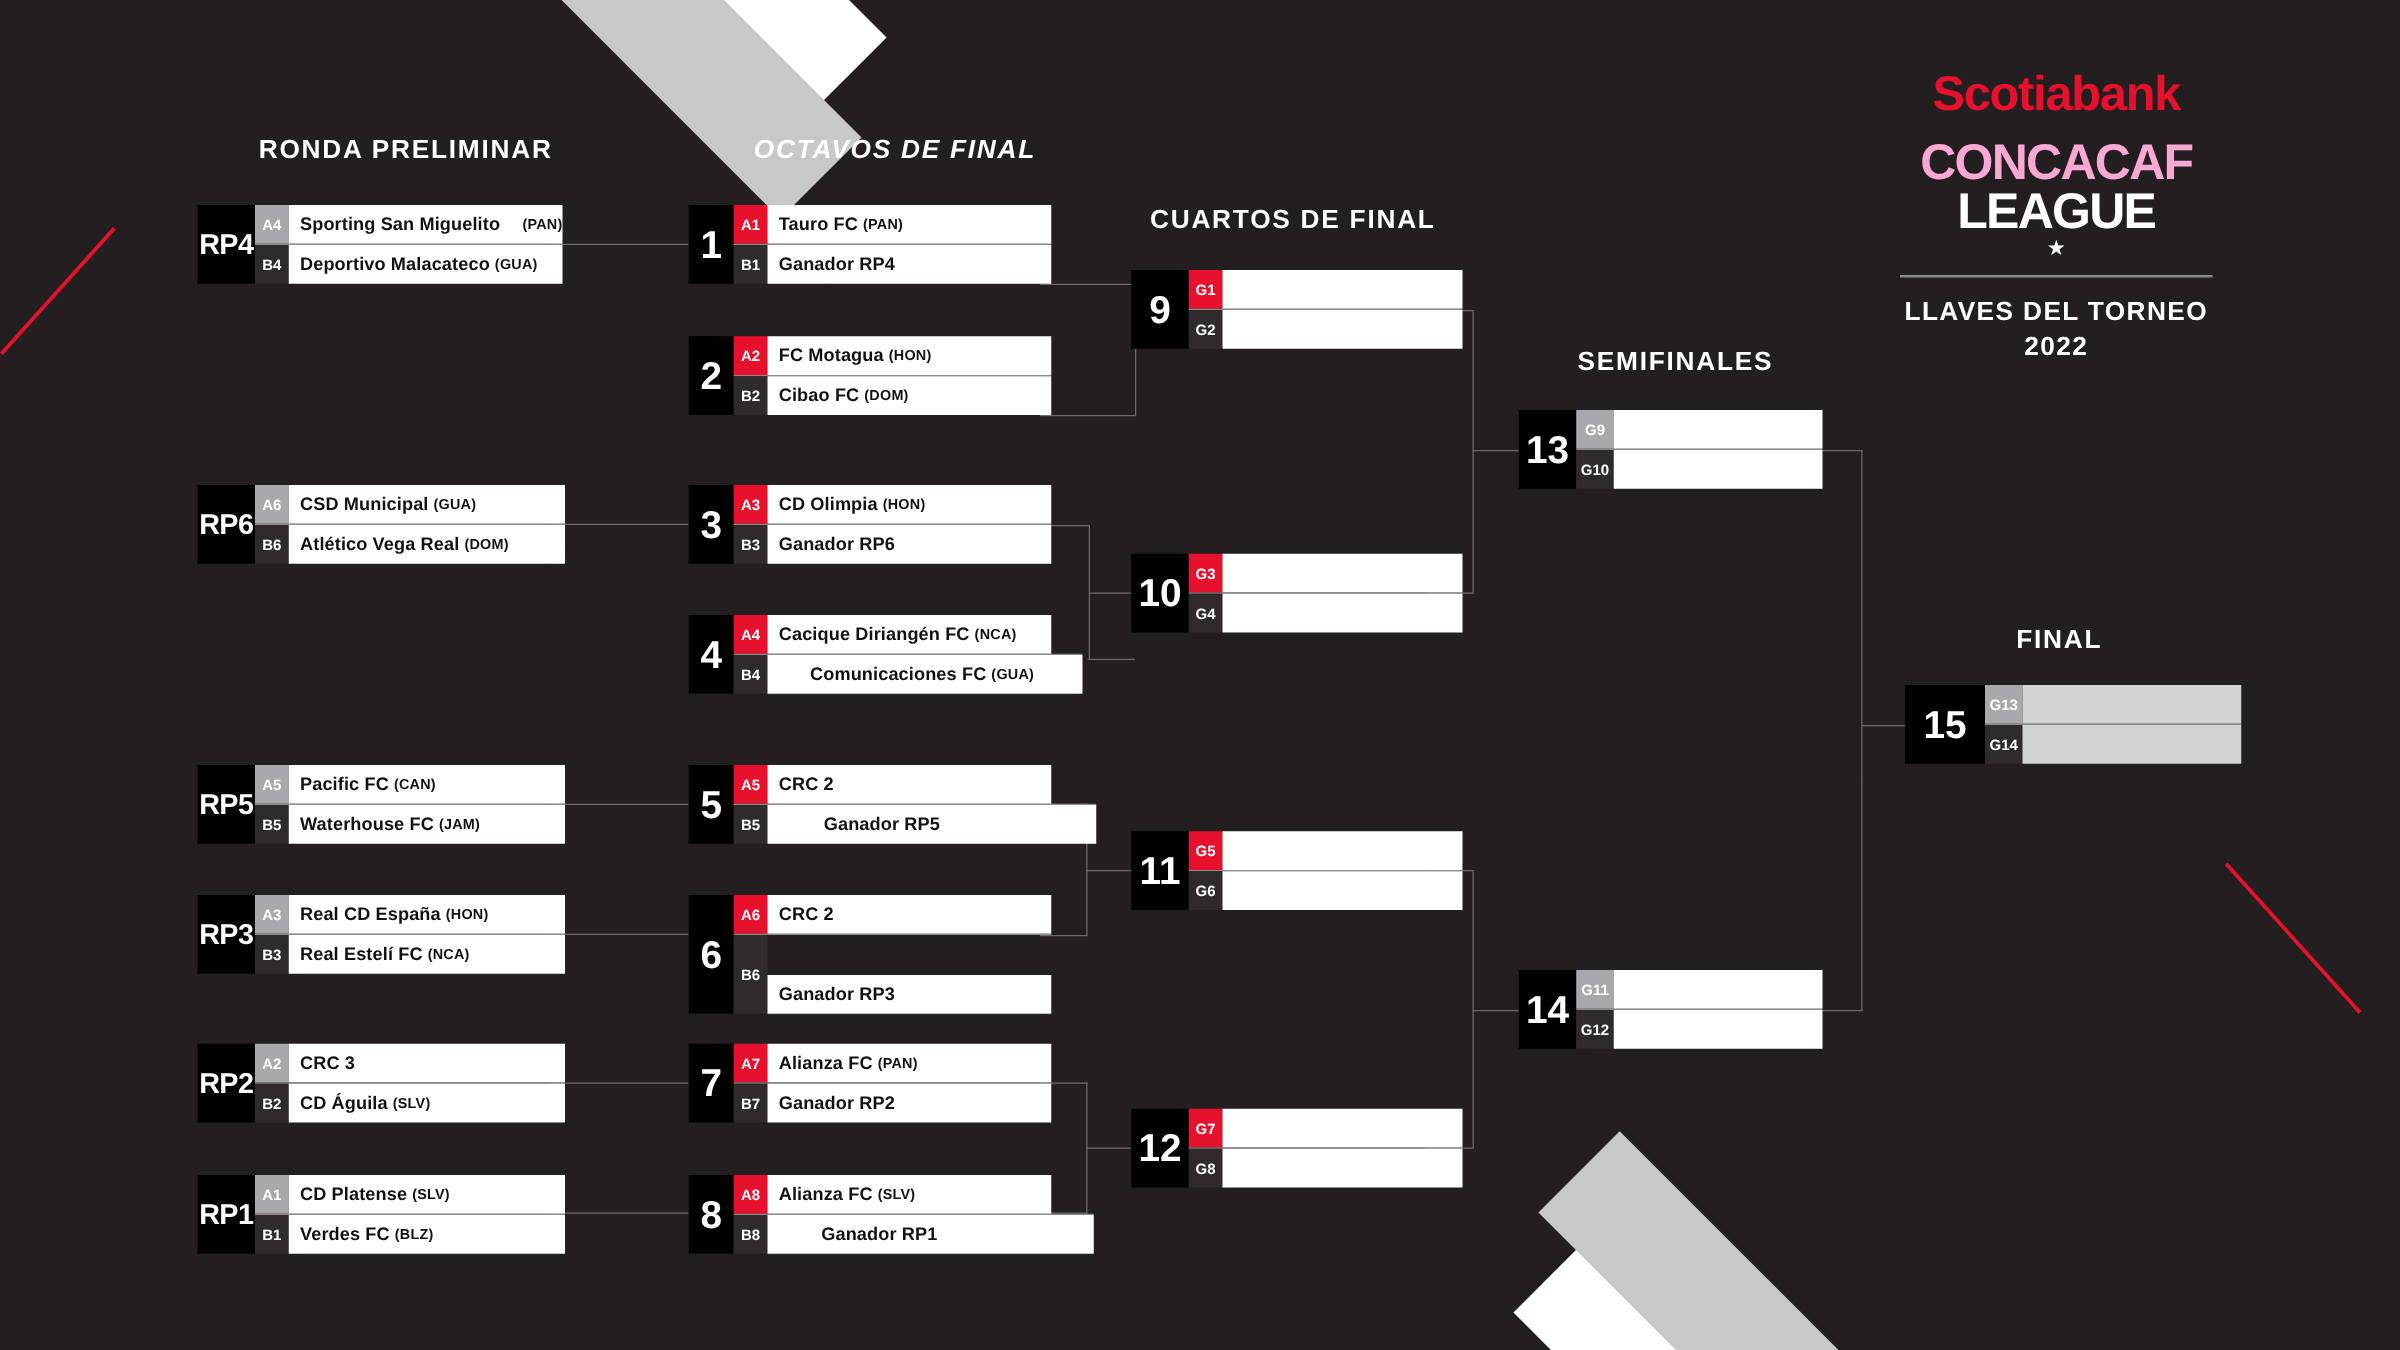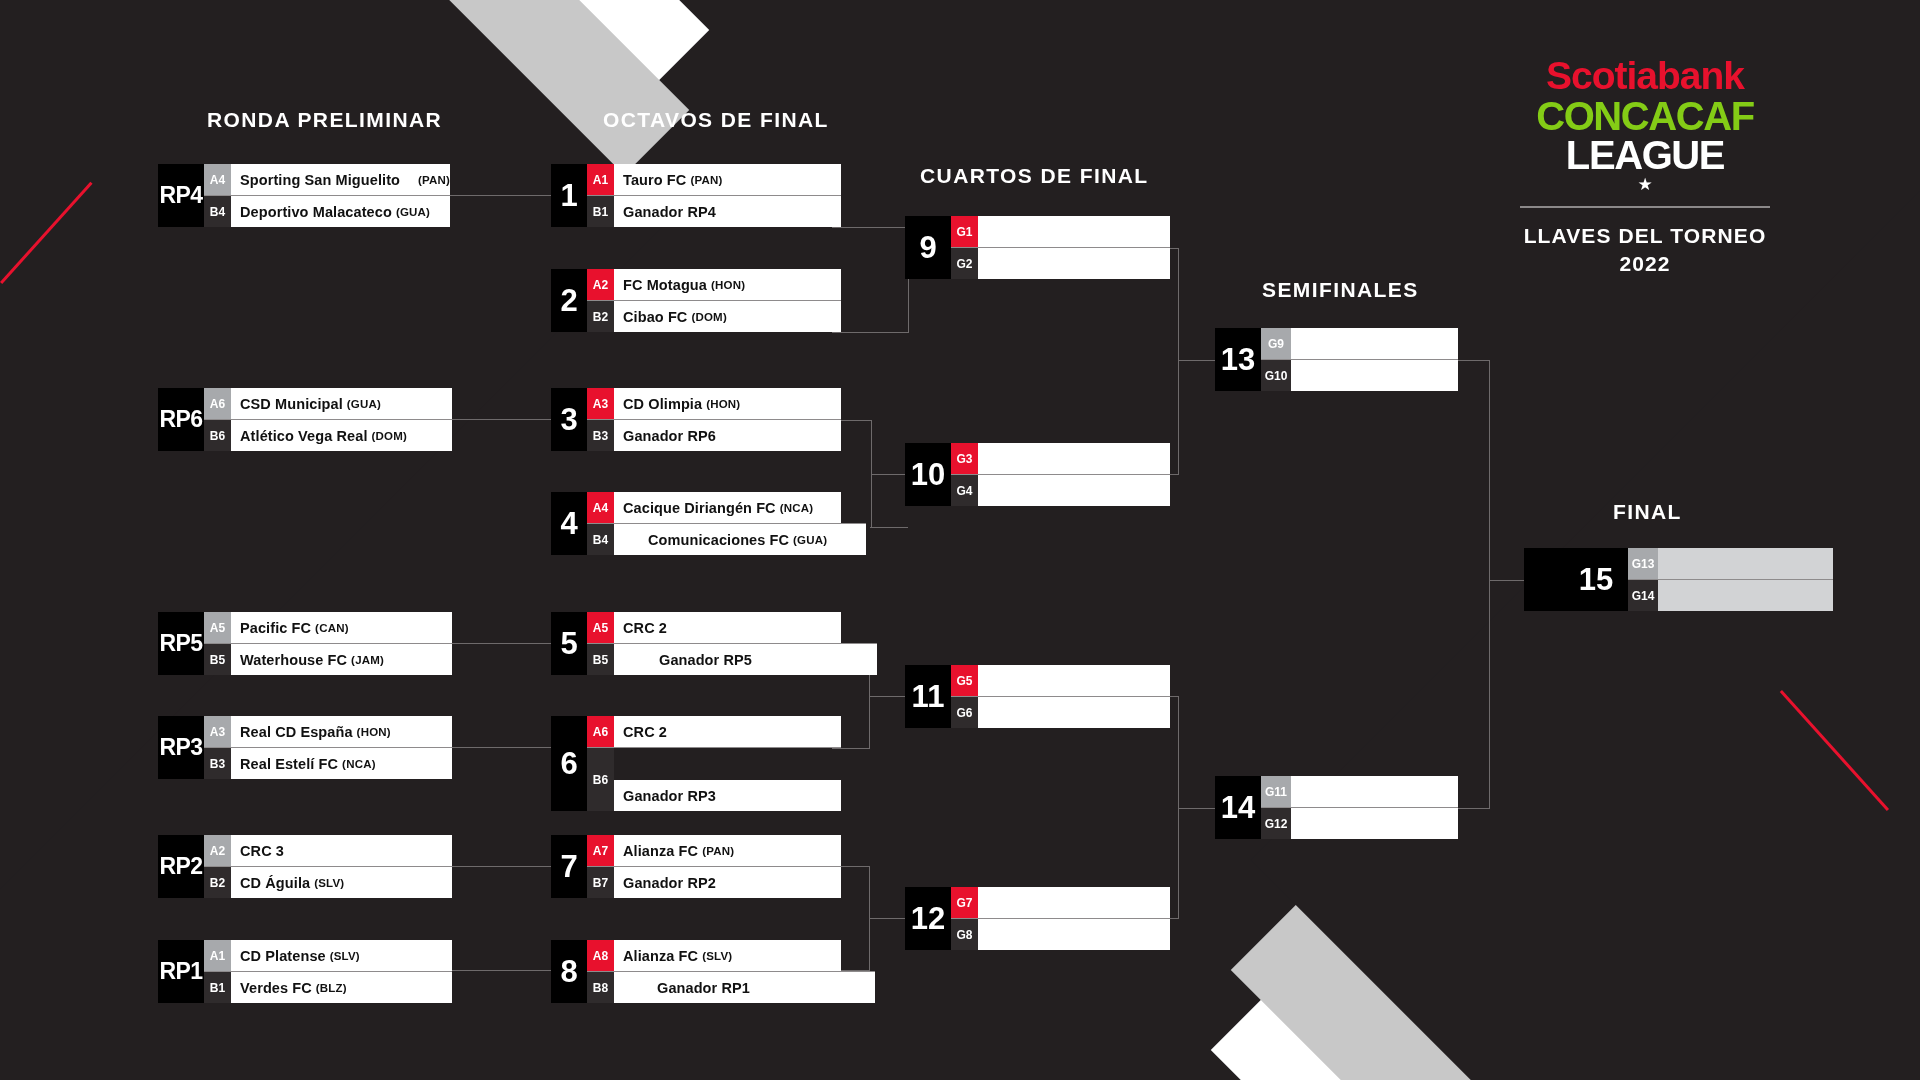--- a/index.html
+++ b/index.html
@@ -57,30 +57,30 @@
   .oct .name{height:31px;}
 
   .qf .num{width:46px;font-size:31px;}
   .qf .badge{width:27px;}
   .qf .name{height:31px;}
 
   .sf .num{width:46px;font-size:31px;}
   .sf .badge{width:30px;}
   .sf .name{height:31px;}
 
-  .fin .num{width:64px;font-size:31px;padding-left:40px;}
+  .fin .num{width:64px;font-size:31px;}
   .fin .badge{width:30px;}
   .fin .name{height:31px;}
 
   
   #logo{position:absolute;left:1520px;top:56px;width:250px;text-align:center;}
   .scotia{color:#e8112d;font-weight:bold;font-size:39px;letter-spacing:-1px;
           font-family:"Liberation Sans",sans-serif;line-height:1;}
-  .concacaf{color:#84cc16;font-weight:bold;font-size:40px;letter-spacing:-1.4px;
-            font-family:"Liberation Sans",sans-serif;line-height:.98;margin-top:2px;text-align:center;}
+  .concacaf{color:#f9a8d4;font-weight:bold;font-size:40px;letter-spacing:-1.4px;
+            font-family:"Liberation Sans",sans-serif;line-height:.98;margin-top:16px;text-align:center;}
   .league{color:#ffffff;font-weight:bold;font-size:40px;letter-spacing:-1.4px;
           font-family:"Liberation Sans",sans-serif;line-height:.98;}
   .star{color:#ffffff;font-size:17px;line-height:1;margin-top:1px;}
   .divider{height:2px;background:#8b8889;margin:13px 0 14px 0;}
   .llaves{color:#ffffff;font-weight:bold;font-size:21px;letter-spacing:1.1px;
           font-family:"Liberation Sans",sans-serif;line-height:1.3;}
 </style>
 </head>
 <body>
 
@@ -89,21 +89,21 @@
   <div class="corner tl-white"></div>
   <div class="corner tl-gray"></div>
   <div class="corner tl-dark"></div>
   <div class="corner br-white"></div>
   <div class="corner br-gray"></div>
   <div class="corner br-dark"></div>
   <div class="redline tl"></div>
   <div class="redline br"></div>
 
   <div class="sec-head" style="left:207px;top:108px;">RONDA PRELIMINAR</div>
-  <div class="sec-head" style="left:603px;top:108px;">OCTAVOS DE FINAL</div>
+  <div class="sec-head" style="left:603px;top:108px;font-style:italic;">OCTAVOS DE FINAL</div>
   <div class="sec-head" style="left:920px;top:164px;">CUARTOS DE FINAL</div>
   <div class="sec-head" style="left:1262px;top:278px;">SEMIFINALES</div>
   <div class="sec-head" style="left:1613px;top:500px;">FINAL</div>
 
   <div class="ln lnh" style="left:440px;top:195px;width:111px;"></div>
   <div class="ln lnh" style="left:440px;top:419px;width:111px;"></div>
   <div class="ln lnh" style="left:440px;top:643px;width:111px;"></div>
   <div class="ln lnh" style="left:440px;top:747px;width:111px;"></div>
   <div class="ln lnh" style="left:440px;top:866px;width:111px;"></div>
   <div class="ln lnh" style="left:440px;top:970px;width:111px;"></div>

